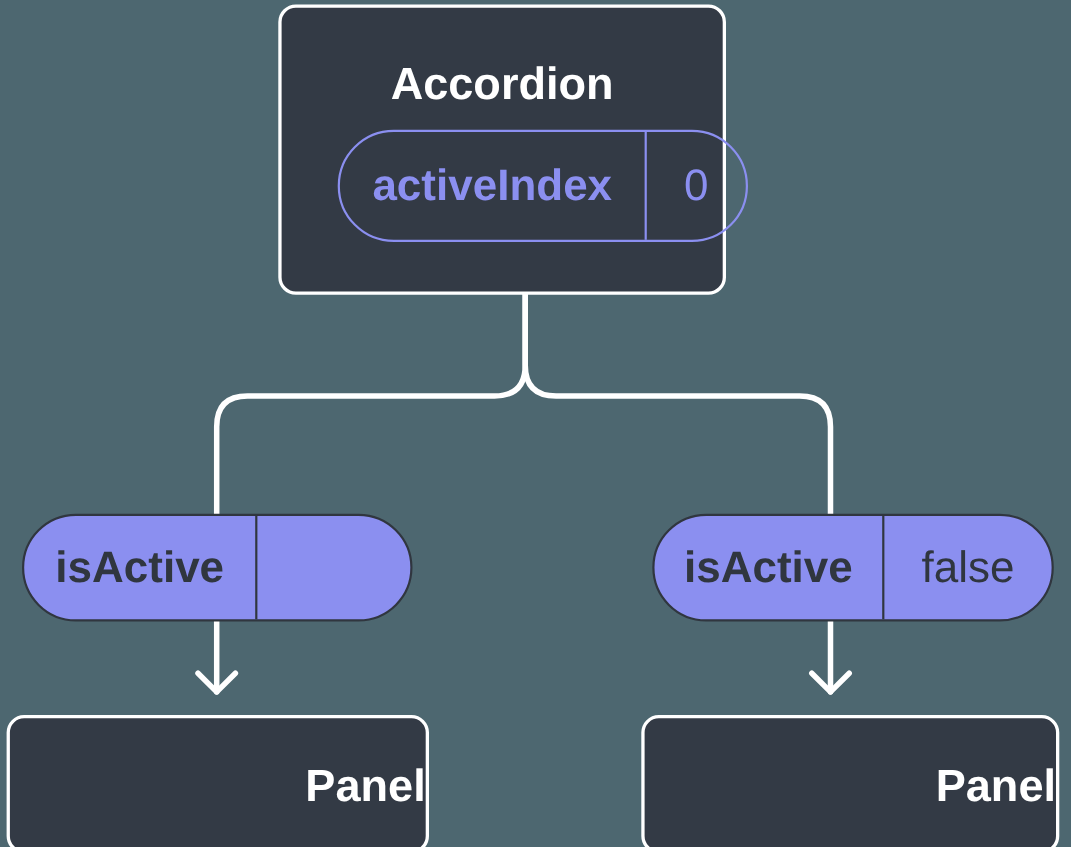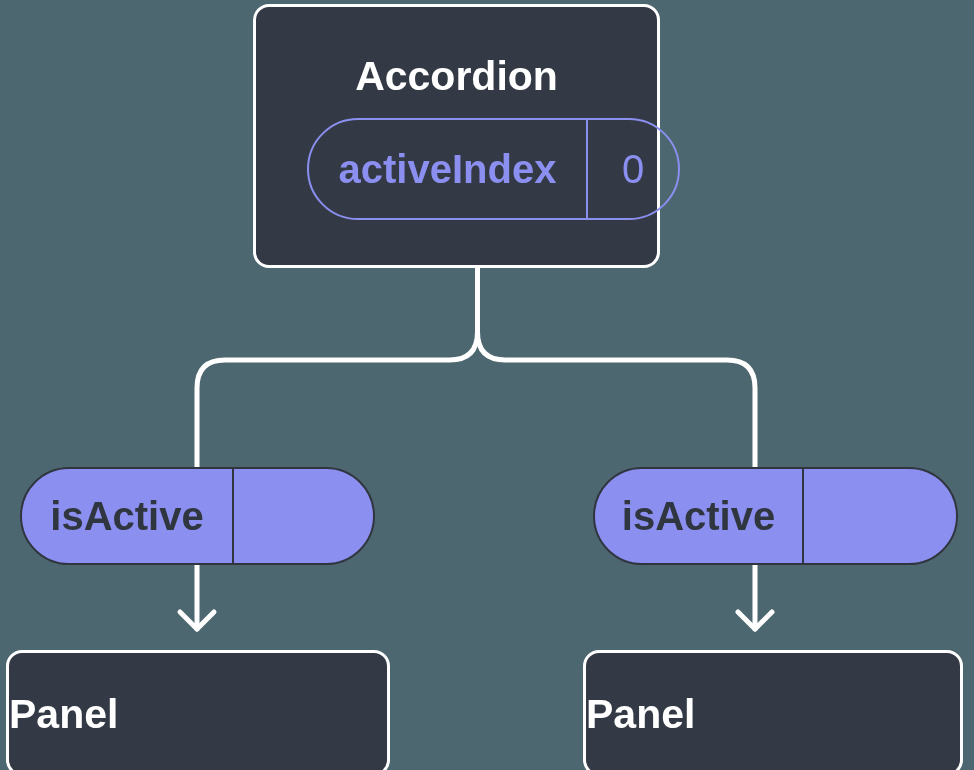--- a/index.html
+++ b/index.html
@@ -92,21 +92,21 @@
     top: 650px;
     height: 126px;
     border-radius: 16px;
   }
   .node-panel-left { left: 6px; width: 384px; }
   .node-panel-right { left: 583px; width: 380px; }
   .node-panel .node-title {
     display: block;
     padding-top: 34px;
     width: 100%;
-    text-align: left;
+    text-align: right;
     color: #FFFFFF;
     font-size: 41px;
     font-weight: 600;
     line-height: 54px;
   }
 </style>
 </head>
 <body>
 
 <div class="canvas">
@@ -128,20 +128,21 @@
   </div>
 
   <div class="pill pill-filled pill-child-left">
     <span class="seg seg-name">isActive</span>
     <span class="divider"></span>
   </div>
 
   <div class="pill pill-filled pill-child-right">
     <span class="seg seg-name">isActive</span>
     <span class="divider"></span>
+    <span class="seg seg-value">false</span>
   </div>
 
   <div class="node node-panel node-panel-left">
     <div class="node-title">Panel</div>
   </div>
 
   <div class="node node-panel node-panel-right">
     <div class="node-title">Panel</div>
   </div>
 

